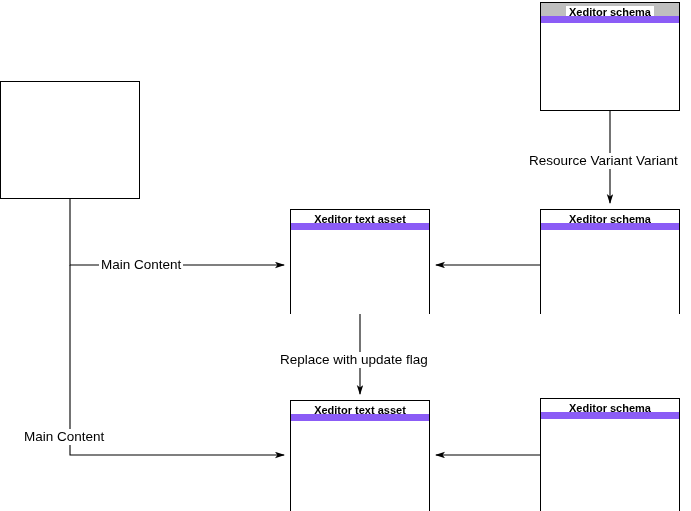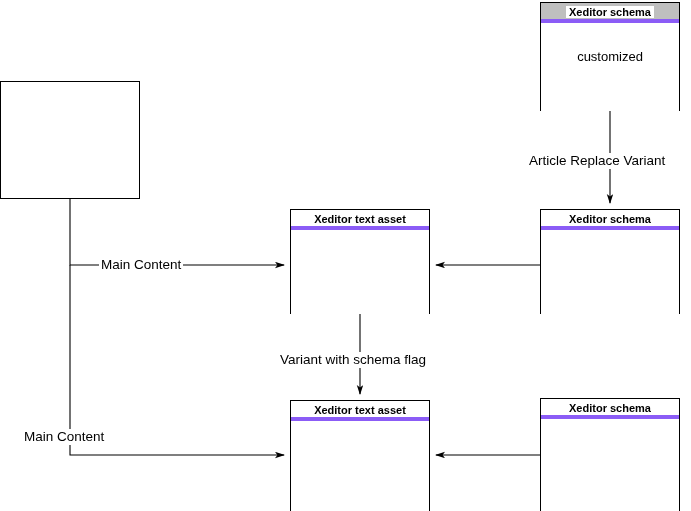--- a/index.html
+++ b/index.html
@@ -31,21 +31,21 @@
     background: #ffffff;
   }
   .node-header {
     box-sizing: border-box;
     height: 20px;
     line-height: 19px;
     text-align: center;
     font-size: 11px;
     font-weight: bold;
     color: #000000;
-    border-bottom: 4px solid #8b5cf6;
+    border-bottom: 7px solid #8b5cf6;
     background: #ffffff;
     white-space: nowrap;
     overflow: hidden;
   }
   .node-header.gray {
     background: #bfbfbf;
   }
   .node-header.gray .hdr-text {
     background: #ffffff;
     padding: 0 3px;
@@ -110,23 +110,20 @@
     <g>
       <path d="M540,455 L485,455" stroke="#000000" stroke-width="1.1" fill="none"></path>
       <path d="M485,455 L436,455" stroke="#7f7f7f" stroke-width="2.2" fill="none" marker-end="url(#arrow)"></path>
     </g>
   </svg>
 
   <div class="node" style="left:540px; top:2px; width:140px; height:109px;">
     <div class="node-header gray">
       <span class="hdr-text">Xeditor schema</span>
     </div>
-    <div class="node-body" style="height:88px;">
-      <div class="node-body-text">customized</div>
-    </div>
   </div>
 
   <div class="node" style="left:0px; top:81px; width:140px; height:118px;">
     <div class="node-body" style="height:97px;">
       <div class="node-body-text"></div>
     </div>
   </div>
 
   <div class="node" style="left:290px; top:209px; width:140px; height:105px;">
     <div class="node-header">
@@ -157,21 +154,21 @@
 
   <div class="node" style="left:540px; top:398px; width:140px; height:113px;">
     <div class="node-header">
       <span class="hdr-text">Xeditor schema</span>
     </div>
     <div class="node-body" style="height:92px;">
       <div class="node-body-text"></div>
     </div>
   </div>
 
-  <div class="edge-label" style="left:527px; top:153px;">Article Replace Variant</div>
+  <div class="edge-label" style="left:527px; top:153px;">Resource Variant Variant</div>
 
   <div class="edge-label" style="left:99px; top:257px;">Main Content</div>
 
-  <div class="edge-label" style="left:278px; top:352px;">Variant with schema flag</div>
+  <div class="edge-label" style="left:278px; top:352px;">Replace with update flag</div>
 
   <div class="edge-label" style="left:22px; top:429px;">Main Content</div>
 
 </div>
 
 </body></html>

